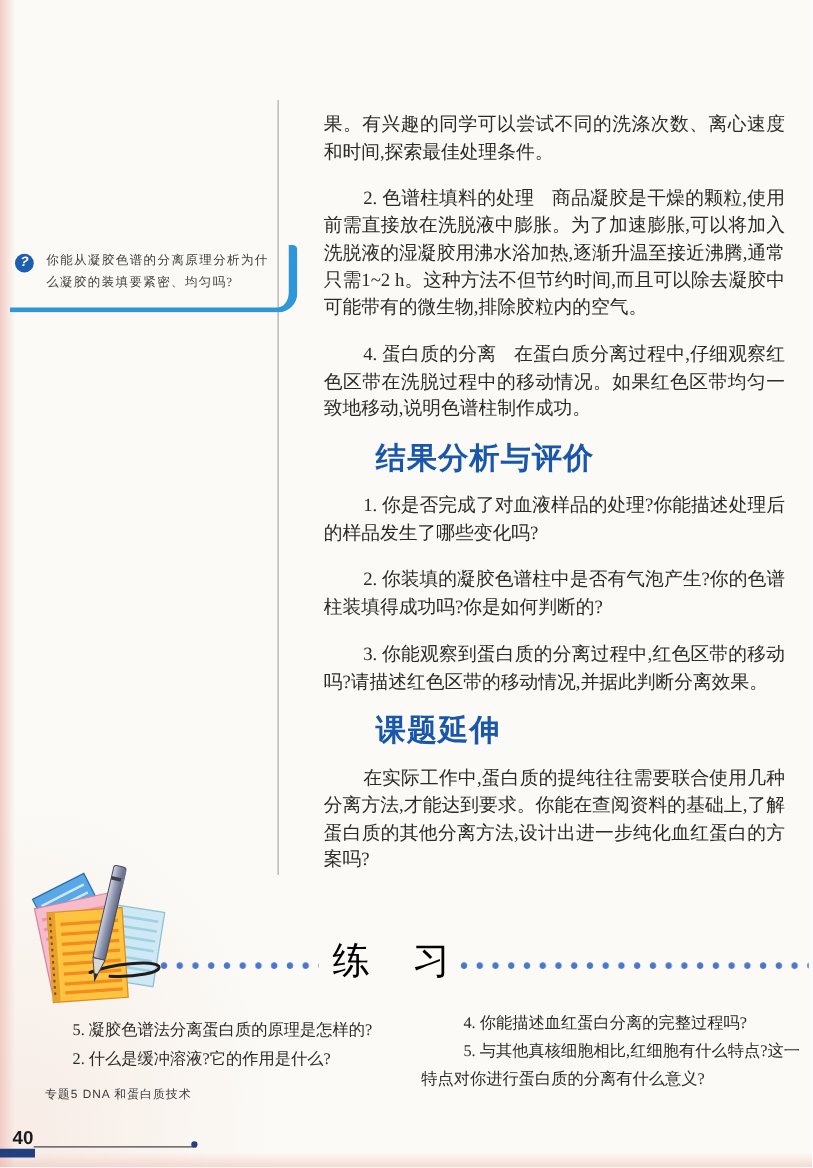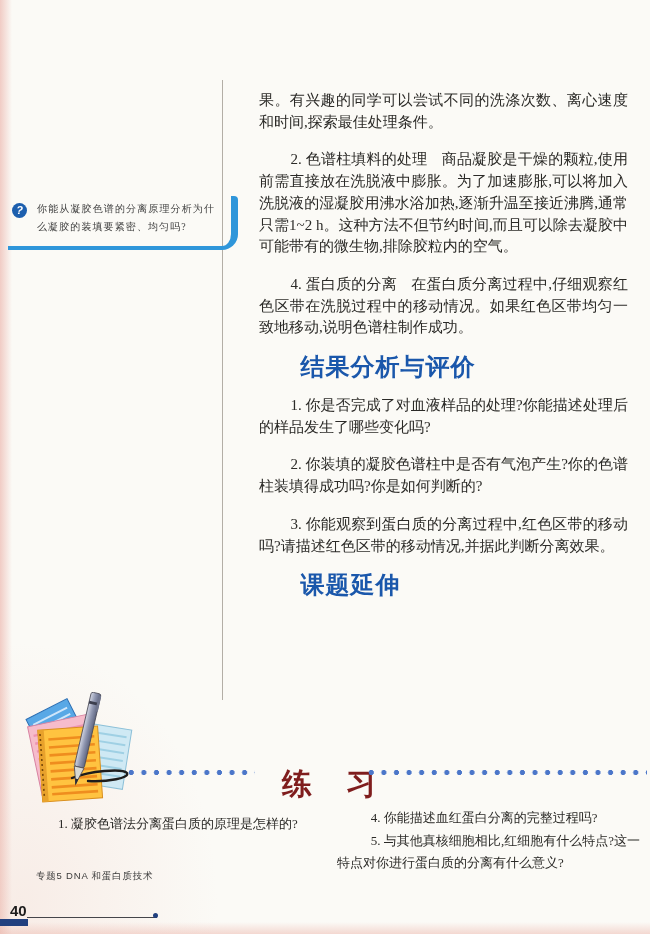--- a/index.html
+++ b/index.html
@@ -54,23 +54,23 @@
   }
 
   
   .clipart{position:absolute; left:24px; top:692px;}
   .dots{position:absolute; height:7px; top:769px;
     background-image:radial-gradient(circle at 3.2px 3.5px, var(--dot-blue) 2.3px, rgba(0,0,0,0) 2.9px);
     background-size:12.6px 7px; background-repeat:repeat-x;}
   .dots-left{left:128px; width:127px;}
   .dots-right{left:368px; width:279px;}
   .ex-title{
-    position:absolute; left:266px; top:748px; margin:16px;
+    position:absolute; left:266px; top:748px; margin:0;
     font-family:"Liberation Sans","DejaVu Sans",sans-serif;
-    font-size:30px; font-weight:bold; color:#7f1d1d; letter-spacing:2px;
+    font-size:30px; font-weight:normal; color:#000000; letter-spacing:2px;
   }
   .ex-col{position:absolute; font-size:13px; line-height:23px; text-align:justify;}
   .ex-col p{margin:0;}
   .ex-left{left:45px; top:812px; width:292px;}
   .ex-left p{text-indent:1em;}
   .ex-right{left:337px; top:807px; width:303px; line-height:22.5px;}
   .ex-right p{text-indent:2.6em;}
 
   
   .pg-num{position:absolute; left:10px; top:902px;
@@ -100,20 +100,21 @@
     <p class="cont">果。有兴趣的同学可以尝试不同的洗涤次数、离心速度和时间,探索最佳处理条件。</p>
     <p><span class="step-label">2. 色谱柱填料的处理</span><span>商品凝胶是干燥的颗粒,使用前需直接放在洗脱液中膨胀。为了加速膨胀,可以将加入洗脱液的湿凝胶用沸水浴加热,逐渐升温至接近沸腾,通常只需1~2 h。这种方法不但节约时间,而且可以除去凝胶中可能带有的微生物,排除胶粒内的空气。</span></p>
     <p><span class="step-label">4. 蛋白质的分离</span><span>在蛋白质分离过程中,仔细观察红色区带在洗脱过程中的移动情况。如果红色区带均匀一致地移动,说明色谱柱制作成功。</span></p>
 
     <h2 class="sec-head">结果分析与评价</h2>
     <p>1. 你是否完成了对血液样品的处理?你能描述处理后的样品发生了哪些变化吗?</p>
     <p>2. 你装填的凝胶色谱柱中是否有气泡产生?你的色谱柱装填得成功吗?你是如何判断的?</p>
     <p>3. 你能观察到蛋白质的分离过程中,红色区带的移动吗?请描述红色区带的移动情况,并据此判断分离效果。</p>
 
     <h2 class="sec-head">课题延伸</h2>
+    <p>在实际工作中,蛋白质的提纯往往需要联合使用几种分离方法,才能达到要求。你能在查阅资料的基础上,了解蛋白质的其他分离方法,设计出进一步纯化血红蛋白的方案吗?</p>
   </main>
 
   <svg class="clipart" width="110" height="120" viewBox="0 0 110 120">
     <defs>
       <linearGradient id="pg" x1="0" y1="0" x2="1" y2="0">
         <stop offset="0" stop-color="#d2d6e3"></stop>
           <stop offset="0.5" stop-color="#8e95af"></stop>
           <stop offset="1" stop-color="#5e6580"></stop>
       </linearGradient>
     </defs>
@@ -143,21 +144,22 @@
       <polygon points="56,76 66,76 61.4,93" fill="#d9d9d3" stroke="#4a4a56" stroke-width="0.8"></polygon>
       <polygon points="59.6,88 63,88 61.4,95" fill="#2c2c34"></polygon>
     </g>
   </svg>
 
   <div class="dots dots-left"></div>
   <h2 class="ex-title">练　习</h2>
   <div class="dots dots-right"></div>
 
   <div class="ex-col ex-left">
-    <p>1. 凝胶色谱法分离蛋白质的原理是怎样的?</p>
+    <p>5. 凝胶色谱法分离蛋白质的原理是怎样的?</p>
+    <p>2. 什么是缓冲溶液?它的作用是什么?</p>
   </div>
   <div class="ex-col ex-right">
     <p>4. 你能描述血红蛋白分离的完整过程吗?</p>
     <p>5. 与其他真核细胞相比,红细胞有什么特点?这一特点对你进行蛋白质的分离有什么意义?</p>
   </div>
 
   <span class="pg-num">40</span>
   <span class="pg-title">专题5 DNA 和蛋白质技术</span>
   <div class="pg-line"></div>
   <div class="pg-dot"></div>

